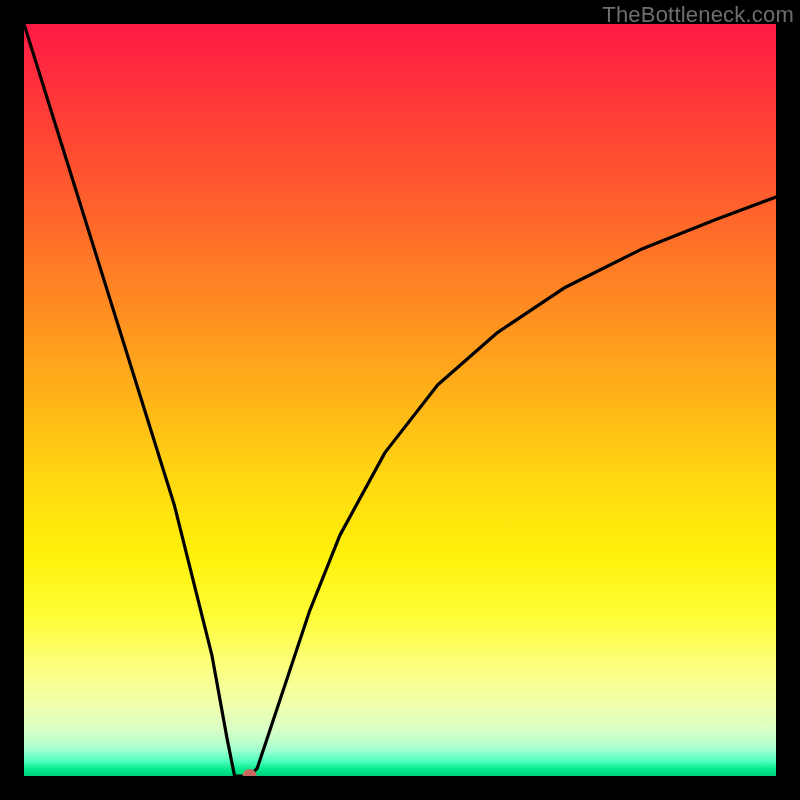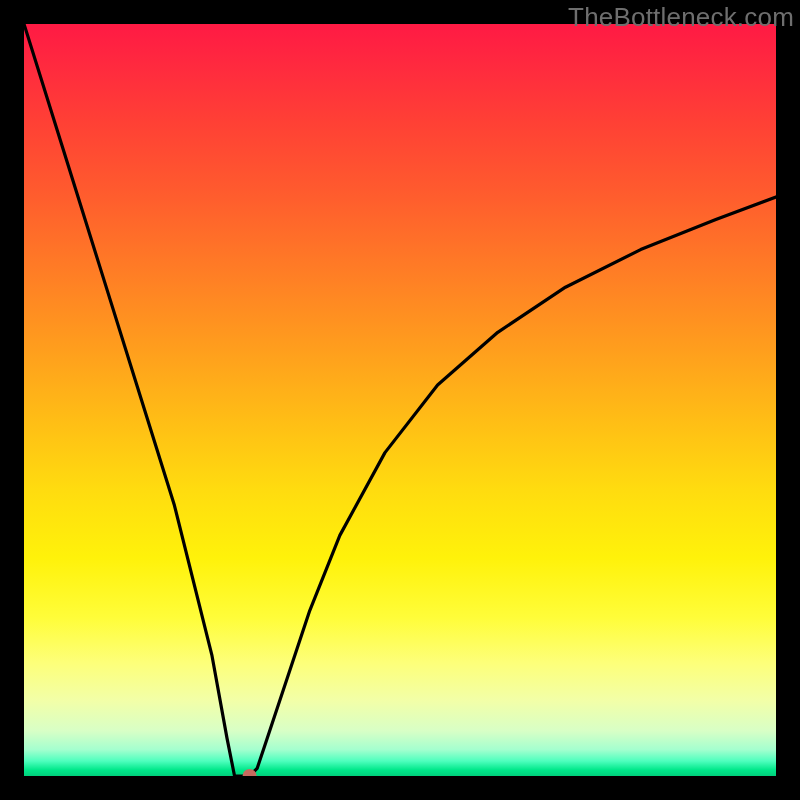--- a/index.html
+++ b/index.html
@@ -58,21 +58,21 @@
     left: 0;
     top: 0;
     width: 752px;
     height: 752px;
   }
   .watermark {
     position: absolute;
     top: 2px;
     right: 6px;
     color: #6e6e6e;
-    font-size: 26px;
+    font-size: 22px;
     letter-spacing: 0.2px;
     font-weight: 500;
   }
 </style>
 </head>
 <body>
 
 <div class="frame">
   <div class="plot-area">
     <div class="gradient"></div>

